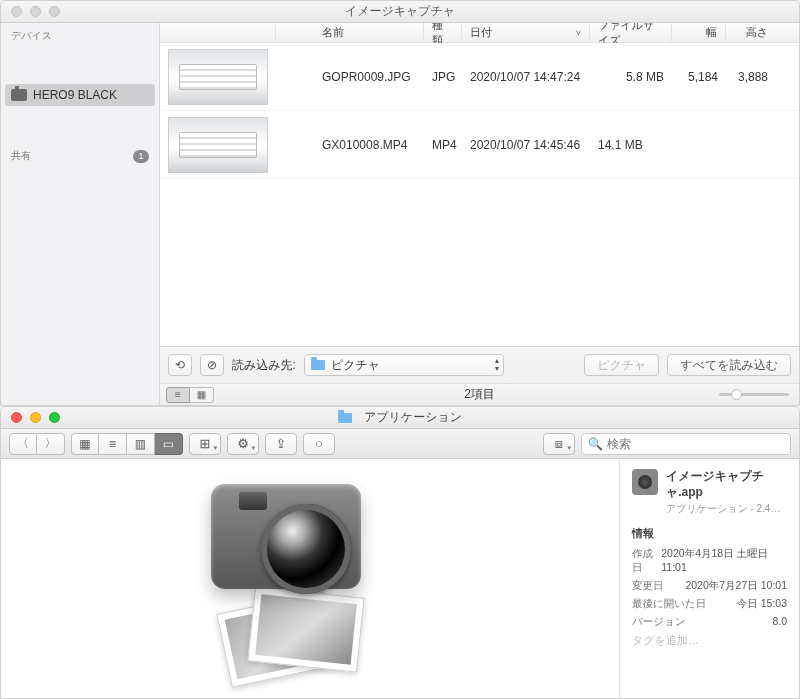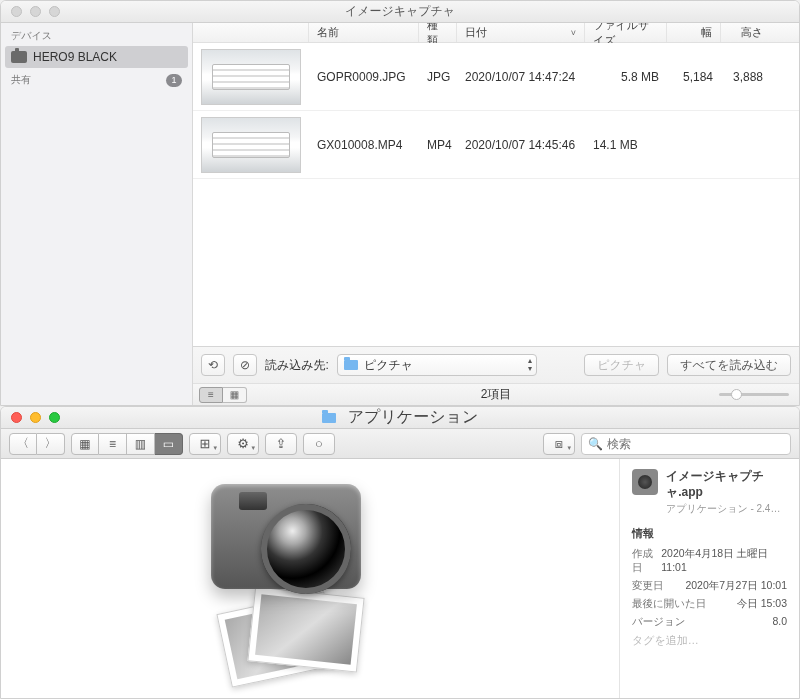--- a/index.html
+++ b/index.html
@@ -10,33 +10,33 @@
 .traffic { display: flex; gap: 8px; padding-left: 10px; }
 .dot { width: 11px; height: 11px; border-radius: 50%; background: #d6d6d6; border: 0.5px solid #c0c0c0; }
 .dot.r { background: #ff5f57; border-color: #e1483f; }
 .dot.y { background: #ffbd2e; border-color: #e09e1a; }
 .dot.g { background: #28c940; border-color: #1ba82f; }
 .titlebar .title { position: absolute; left: 0; right: 0; text-align: center; font-size: 12px; color: #555; }
 
 
 .ic-window { position: absolute; top: 0; left: 0; width: 800px; height: 406px; }
 .ic-body { display: flex; height: calc(100% - 22px); }
-.ic-side { width: 192px; background: #f2f2f4; border-right: 1px solid #d8d8d8; display: flex; flex-direction: column; }
+.ic-side { width: 159px; background: #f2f2f4; border-right: 1px solid #d8d8d8; display: flex; flex-direction: column; gap: 38px; }
 .ic-side-h { font-size: 10px; color: #7a7a7a; padding: 6px 10px 2px; }
 .ic-side-item { display: flex; align-items: center; height: 22px; margin: 1px 4px; padding: 0 6px; border-radius: 3px; font-size: 12px; gap: 6px; }
 .ic-side-item.sel { background: #cfcfd2; }
 .cam-ico { width: 16px; height: 12px; background: #6a6a6a; border-radius: 2px; position: relative; }
 .cam-ico::before { content: ""; position: absolute; left: 4px; top: -3px; width: 4px; height: 3px; background: #6a6a6a; border-radius: 1px 1px 0 0; }
 .share-row { display: flex; justify-content: space-between; align-items: center; padding: 4px 10px 2px; color: #7a7a7a; font-size: 10px; }
 .badge { background: #8a8a8e; color: #fff; font-size: 9px; min-width: 16px; height: 13px; border-radius: 7px; display: inline-flex; align-items: center; justify-content: center; padding: 0 5px; }
 
 .ic-main { flex: 1; display: flex; flex-direction: column; }
 .thead { display: flex; height: 20px; border-bottom: 1px solid #e0e0e0; background: linear-gradient(#fbfbfb,#f1f1f1); font-size: 11px; color: #444; }
 .th { border-right: 1px solid #e4e4e4; padding: 3px 8px; display: flex; align-items: center; }
-.c-thumb { width: 116px; } .c-name { width: 110px; } .c-kind { width: 38px; } .c-date { width: 128px; justify-content: space-between; } .c-size { width: 82px; justify-content: flex-end; } .c-w { width: 54px; justify-content: flex-end; } .c-h { width: 50px; justify-content: flex-end; border-right: none; }
+.c-thumb { width: 116px; } .c-name { width: 110px; margin-left: 38px; } .c-kind { width: 38px; } .c-date { width: 128px; justify-content: space-between; } .c-size { width: 82px; justify-content: flex-end; } .c-w { width: 54px; justify-content: flex-end; } .c-h { width: 50px; justify-content: flex-end; border-right: none; }
 .tbody { flex: 1; overflow: auto; background: #fff; }
 .tr { display: flex; align-items: center; height: 68px; border-bottom: 1px solid #efefef; }
 .td { padding: 3px 8px; font-size: 12px; }
 .thumb { width: 100px; height: 56px; margin: 0 8px; border: 1px solid #ccc; background: linear-gradient(180deg,#dfe3e6 0%, #f4f5f6 35%, #fff 45%, #fff 55%, #cfd3d6 100%); position: relative; }
 .thumb::after { content:""; position:absolute; inset:14px 10px 14px 10px; background: repeating-linear-gradient(0deg,#ddd 0 2px,#fff 2px 6px); border:1px solid #bbb; border-radius:2px; }
 .chev { font-size: 9px; color: #666; }
 .ic-foot { border-top:1px solid #d6d6d6; background:linear-gradient(#f6f6f6,#ececec); display:flex; flex-direction:column; }
 .ic-foot-row { display:flex; align-items:center; height:36px; padding:0 8px; gap:8px; }
 .mini-btn { width:24px; height:22px; border:1px solid #c7c7c7; border-radius:4px; background:linear-gradient(#fff,#f2f2f2); display:flex; align-items:center; justify-content:center; font-size:12px; color:#555; }
 .lbl { font-size:12px; color:#333;text-align:right; }
@@ -53,21 +53,21 @@
 .view-toggle .seg:first-child { border-radius:3px 0 0 3px; }
 .view-toggle .seg:last-child { border-radius:0 3px 3px 0; border-left:none; }
 .slider-wrap { position:absolute; right:10px; display:flex; align-items:center; }
 .slider { width:70px; height:3px; background:#c6c6c6; border-radius:2px; position:relative; }
 .slider .knob { position:absolute; left:12px; top:-4px; width:11px; height:11px; background:#fff; border:1px solid #bbb; border-radius:50%; }
 
 
 .fd-window { position: absolute; top: 406px; left: 0; width: 800px; height: 293px; }
 .fd-titlebar { height:22px; background:linear-gradient(#f5f5f5,#e8e8e8); display:flex; align-items:center; justify-content:center; position:relative; border-bottom:1px solid #ccc; }
 .fd-titlebar .traffic { position:absolute; left:0; }
-.fd-title { display:flex; align-items:center; gap:6px; font-size:16px; color:#444; }
+.fd-title { display:flex; align-items:center; gap:6px; font-size:12px; color:#444; }
 .fd-tool { height:30px; background:linear-gradient(#f3f3f3,#e6e6e6); border-bottom:1px solid #ccc; display:flex; align-items:center; padding:0 8px; gap:6px; }
 .seg-group { display:flex; }
 .seg-btn { width:28px; height:22px; border:1px solid #bdbdbd; background:linear-gradient(#fff,#efefef); display:flex; align-items:center; justify-content:center; color:#555; font-size:12px; }
 .seg-btn:not(:first-child){ border-left:none; }
 .seg-btn:first-child { border-radius:4px 0 0 4px; }
 .seg-btn:last-child { border-radius:0 4px 4px 0; }
 .seg-btn.active { background:#7f7f7f; color:#fff; border-color:#6a6a6a; }
 .solo-btn { width:32px; height:22px; border:1px solid #bdbdbd; border-radius:4px; background:linear-gradient(#fff,#efefef); display:flex; align-items:center; justify-content:center; color:#555; font-size:13px; position:relative; }
 .menu-caret { font-size:7px; position:absolute; right:3px; bottom:2px; color:#777; }
 .search { flex:1; max-width:260px; height:22px; border:1px solid #c8c8c8; border-radius:4px; background:#fff; display:flex; align-items:center; padding:0 6px; color:#999; gap:4px; margin-left:auto; }

